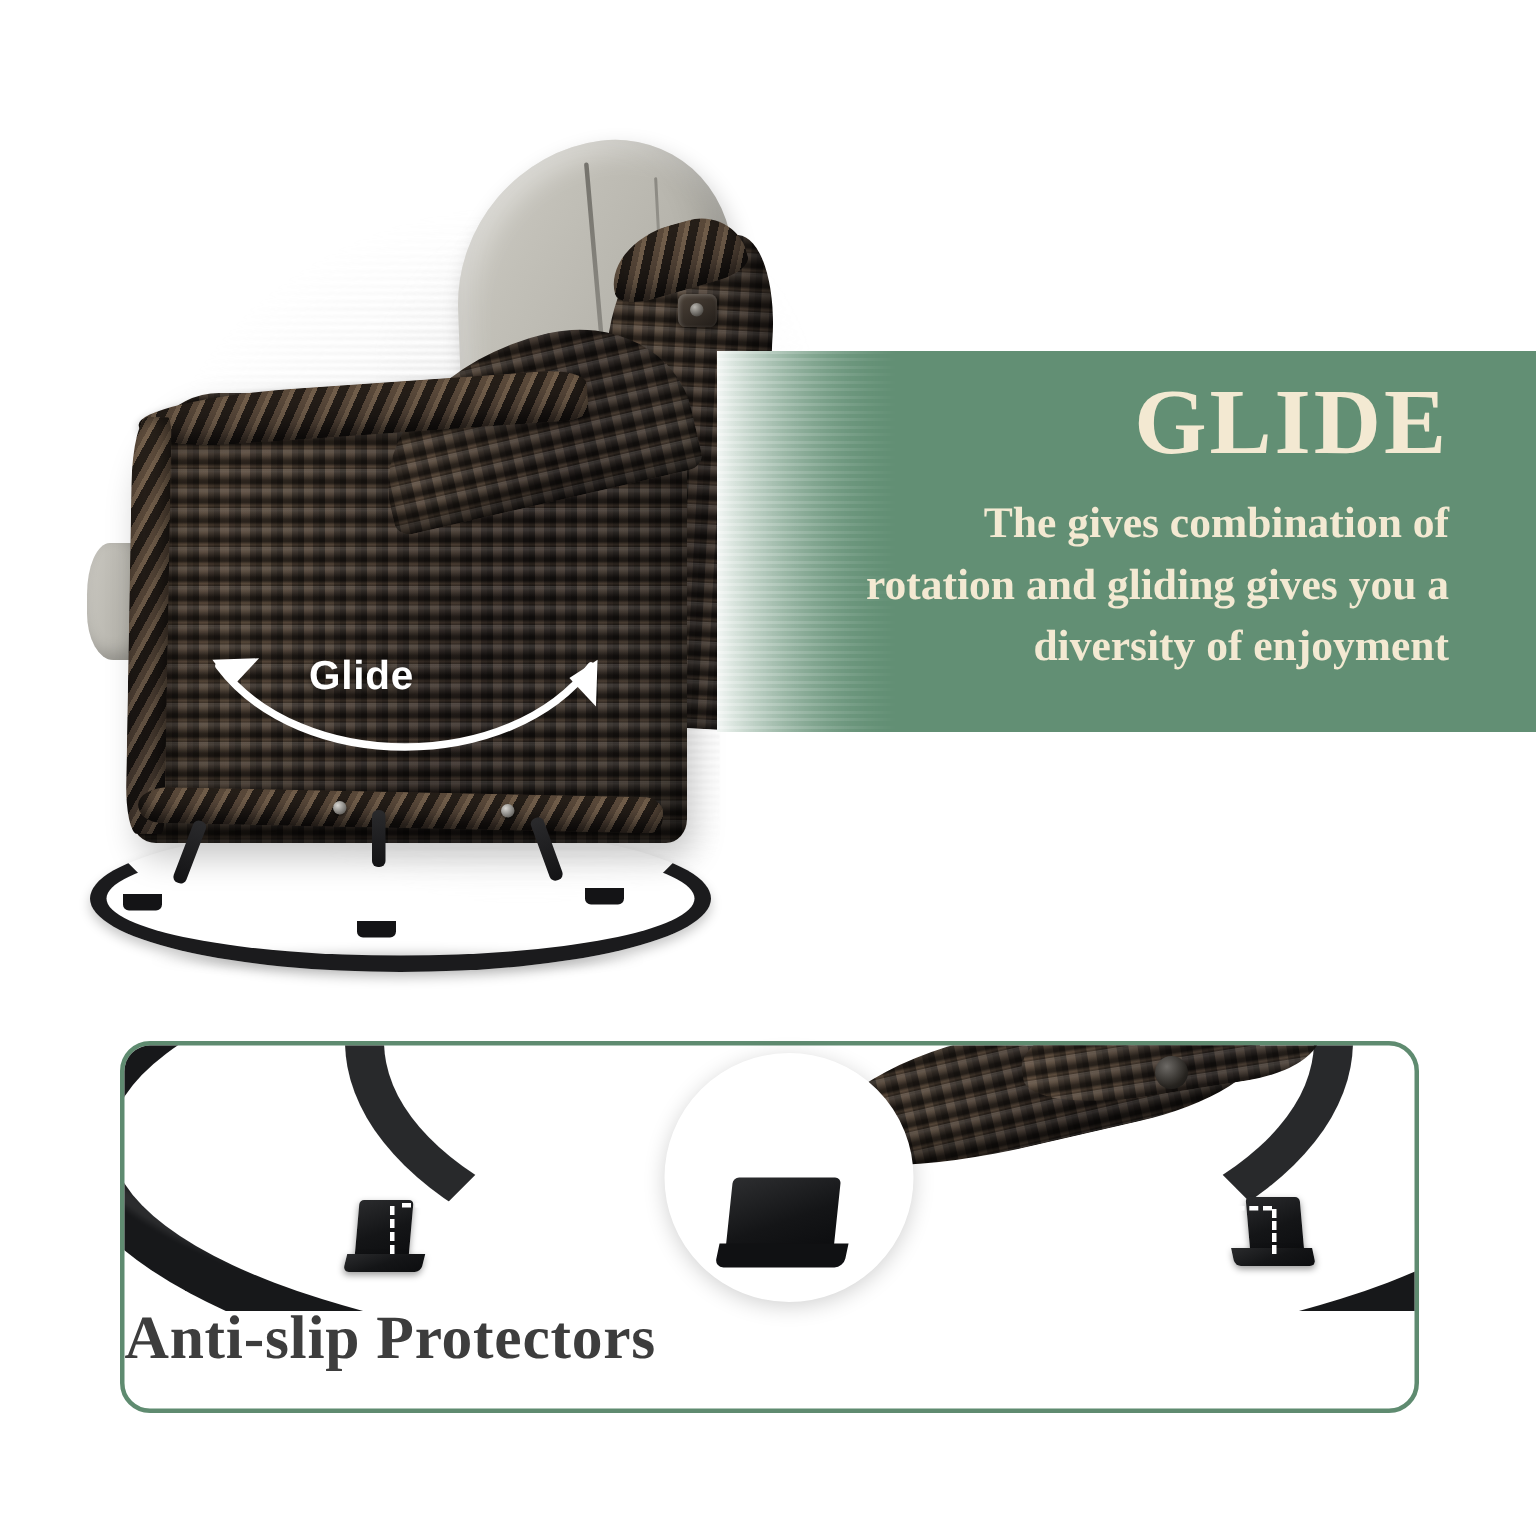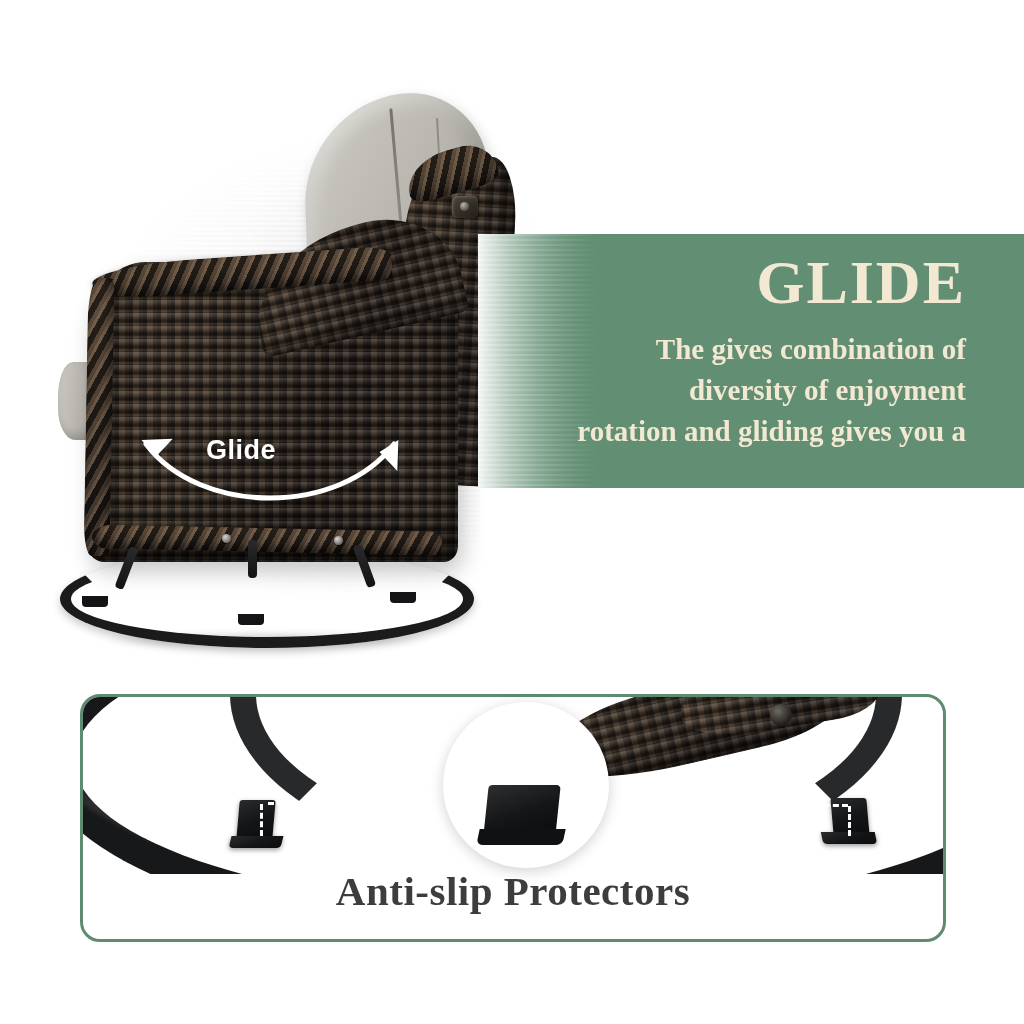--- a/index.html
+++ b/index.html
@@ -436,21 +436,20 @@
     width: 86px; height: 16px;
     background: #101113;
     border-radius: 0 0 6px 6px;
     transform: skewX(-12deg);
   }
 
   .bottom-caption {
     position: absolute;
     left: 0; right: 0;
     top: 170px;
-    text-align: center;
     font-family: "Liberation Serif", "DejaVu Serif", serif;
     font-size: 41px;
     font-weight: 700;
     color: #3d3d3d;
     letter-spacing: 0.5px;
   }
 </style>
 </head>
 <body>
 
@@ -502,22 +501,22 @@
         <div class="glide-label">Glide</div>
       </div>
 
     </div>
 
     <div class="green-panel">
       <div class="fade"></div>
       <div class="panel-inner">
         <h1 class="panel-title">GLIDE</h1>
         <p class="panel-sub">The gives combination of</p>
+        <p class="panel-sub" style="margin-top:0;">rotation and gliding gives you a</p>
         <p class="panel-sub" style="margin-top:0;">diversity of enjoyment</p>
-        <p class="panel-sub" style="margin-top:0;">rotation and gliding gives you a</p>
       </div>
     </div>
 
   </div>
 
   <div class="bottom-card">
 
     <div class="bottom-photo">
       <div class="tube"></div>
       <div class="tube-sheen"></div>

